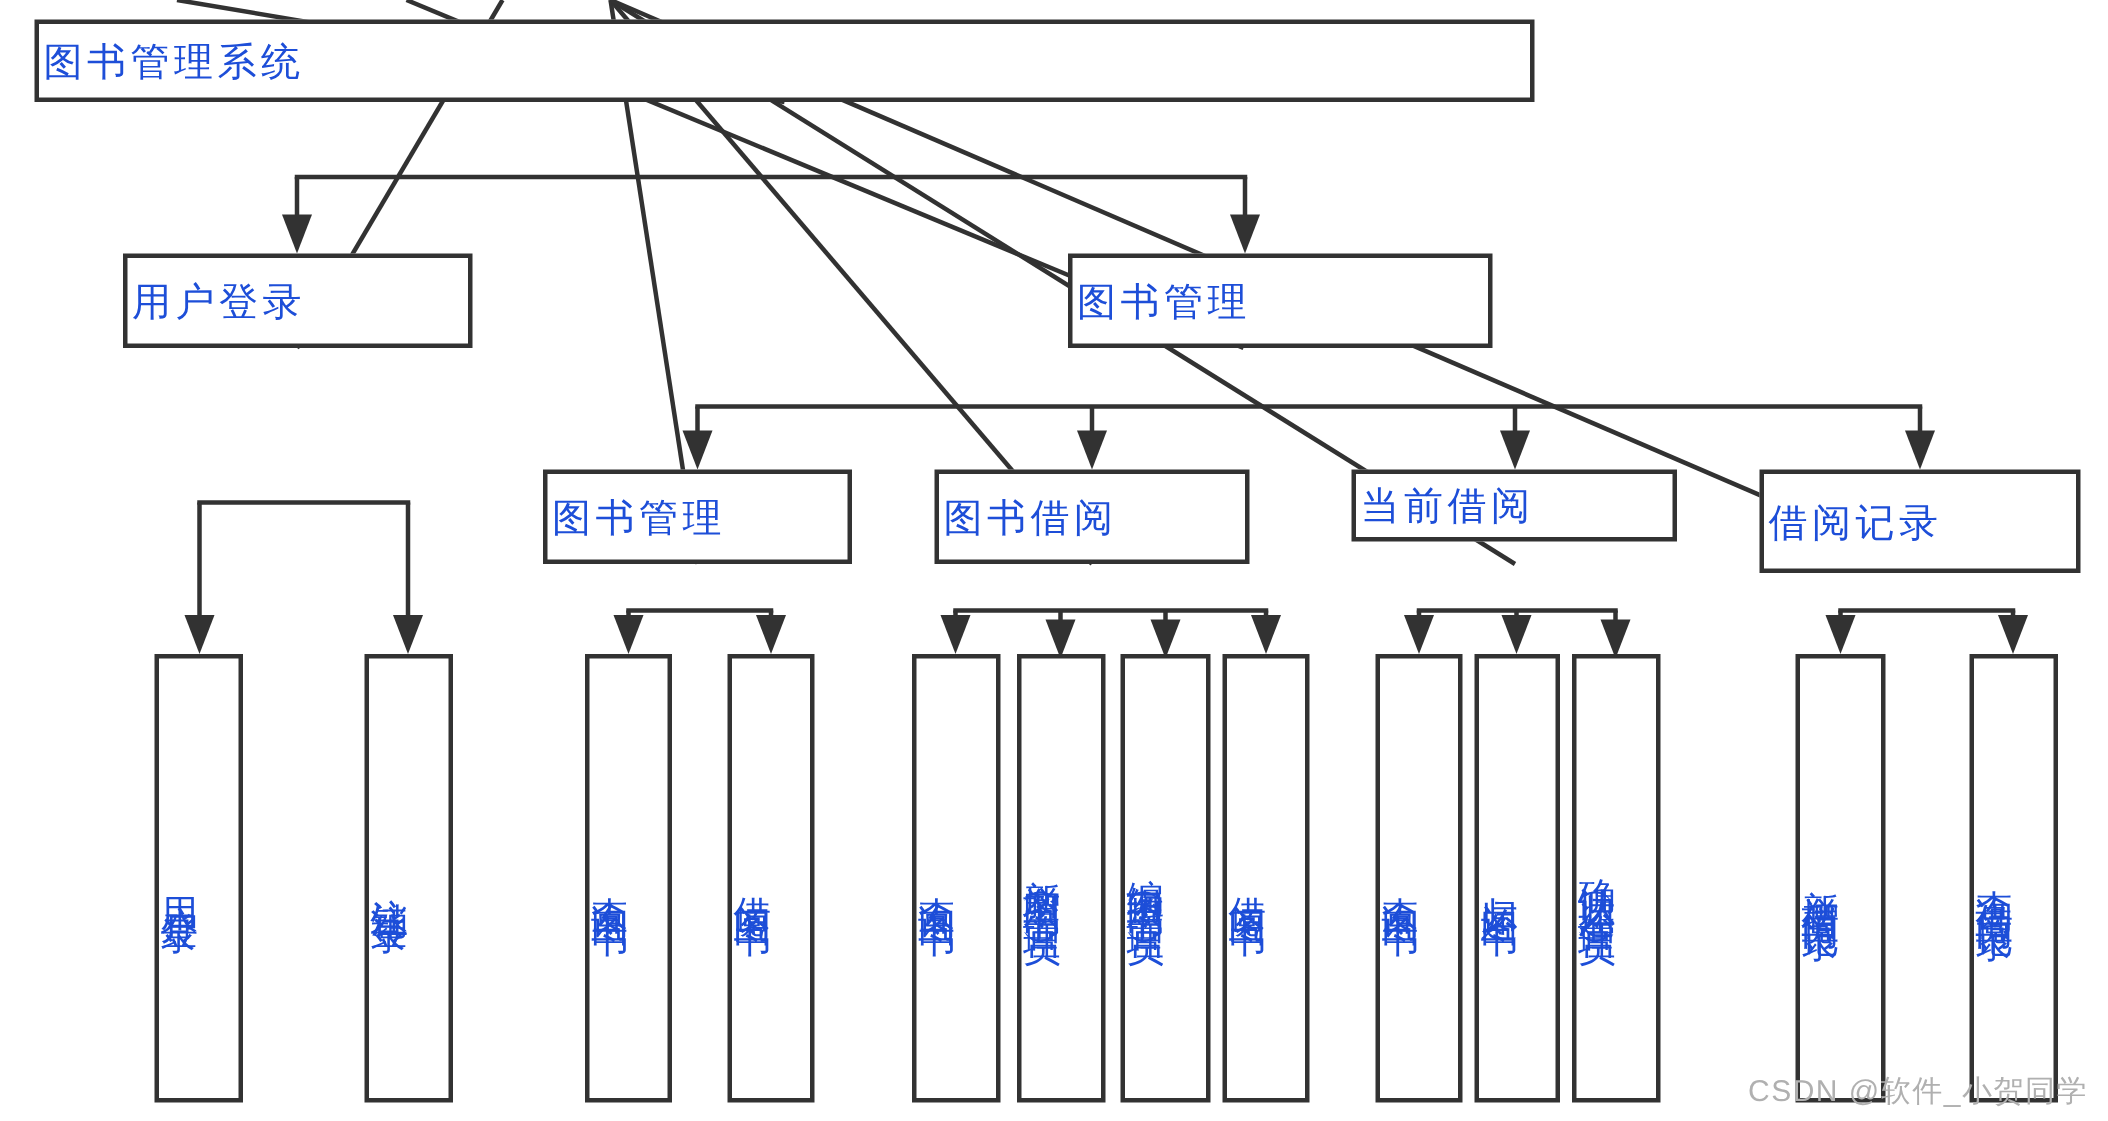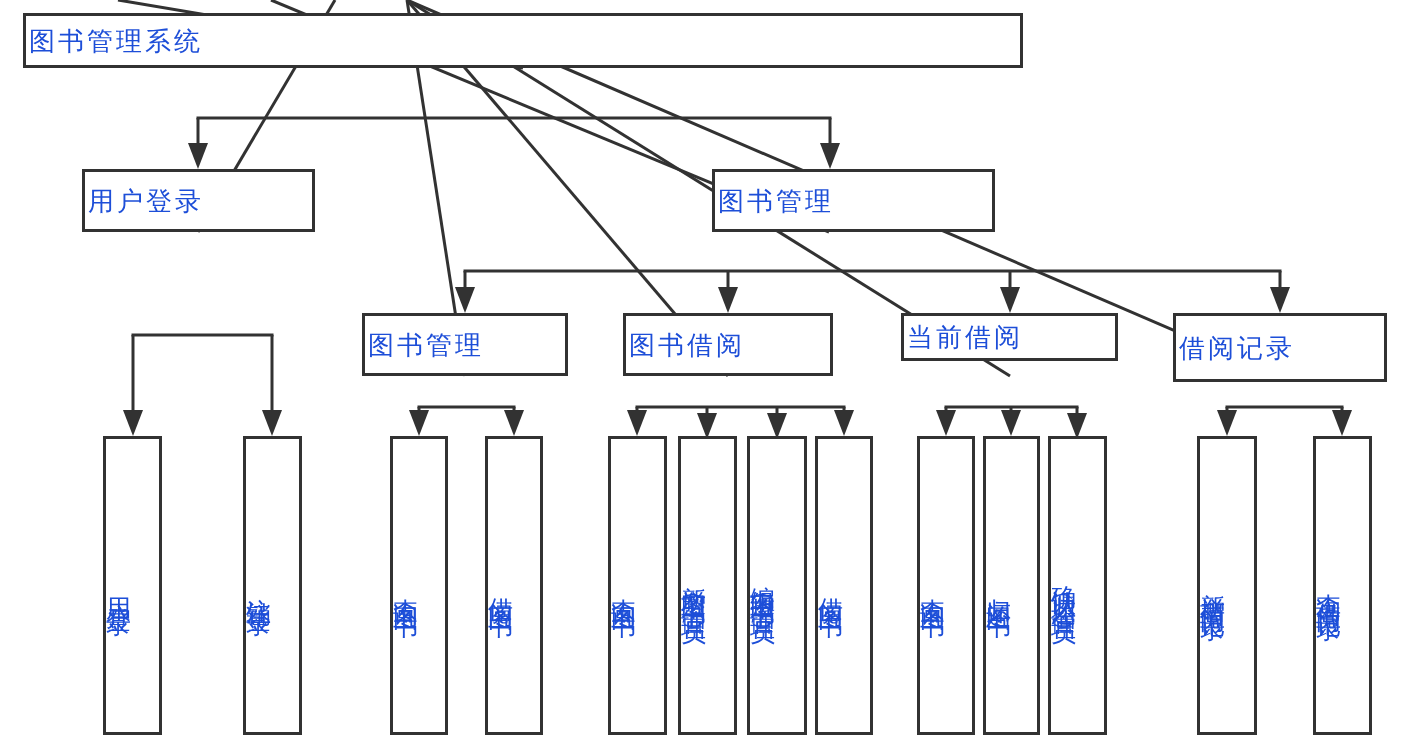--- a/index.html
+++ b/index.html
@@ -199,13 +199,14 @@
   <div class="box leaf lf10">
     <span class="vlabel">确认归还（管理员）</span>
   </div>
   <div class="box leaf lf11">
     <span class="vlabel">新增借阅记录</span>
   </div>
   <div class="box leaf lf12">
     <span class="vlabel">查询借阅记录</span>
   </div>
 
+  <div id="watermark">CSDN @软件_小贺同学</div>
 </div>
 
 </body></html>

